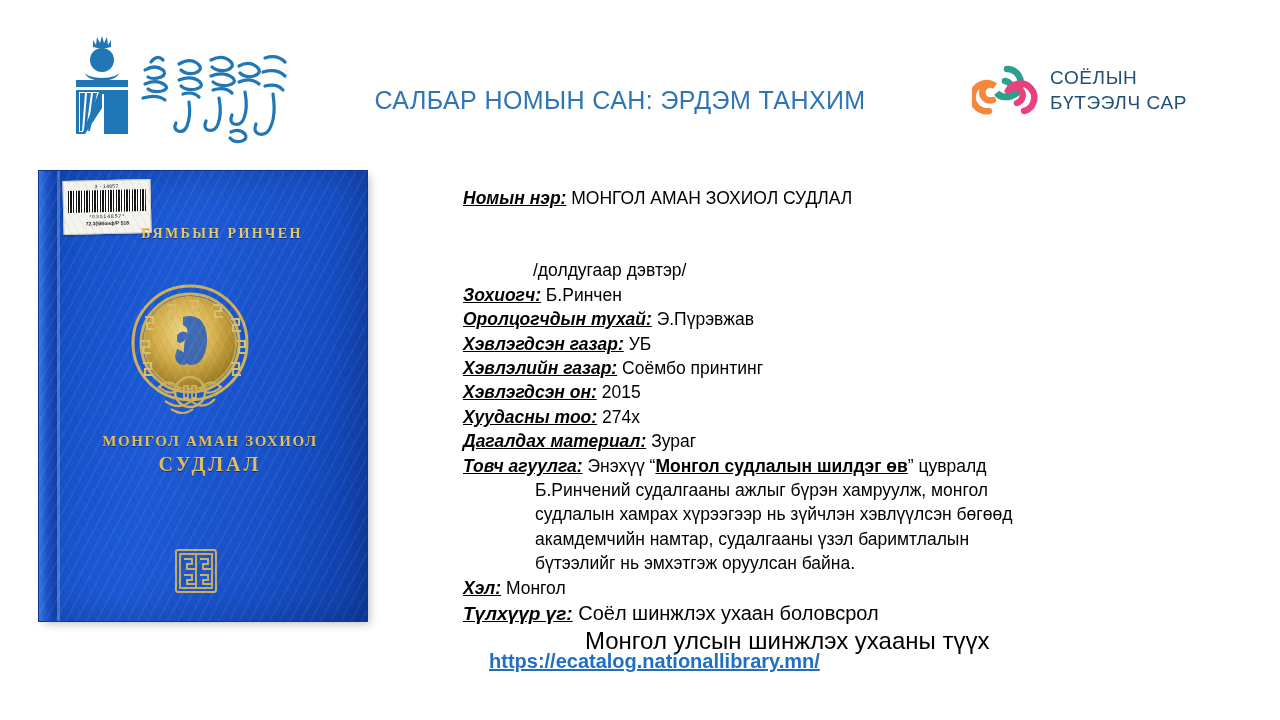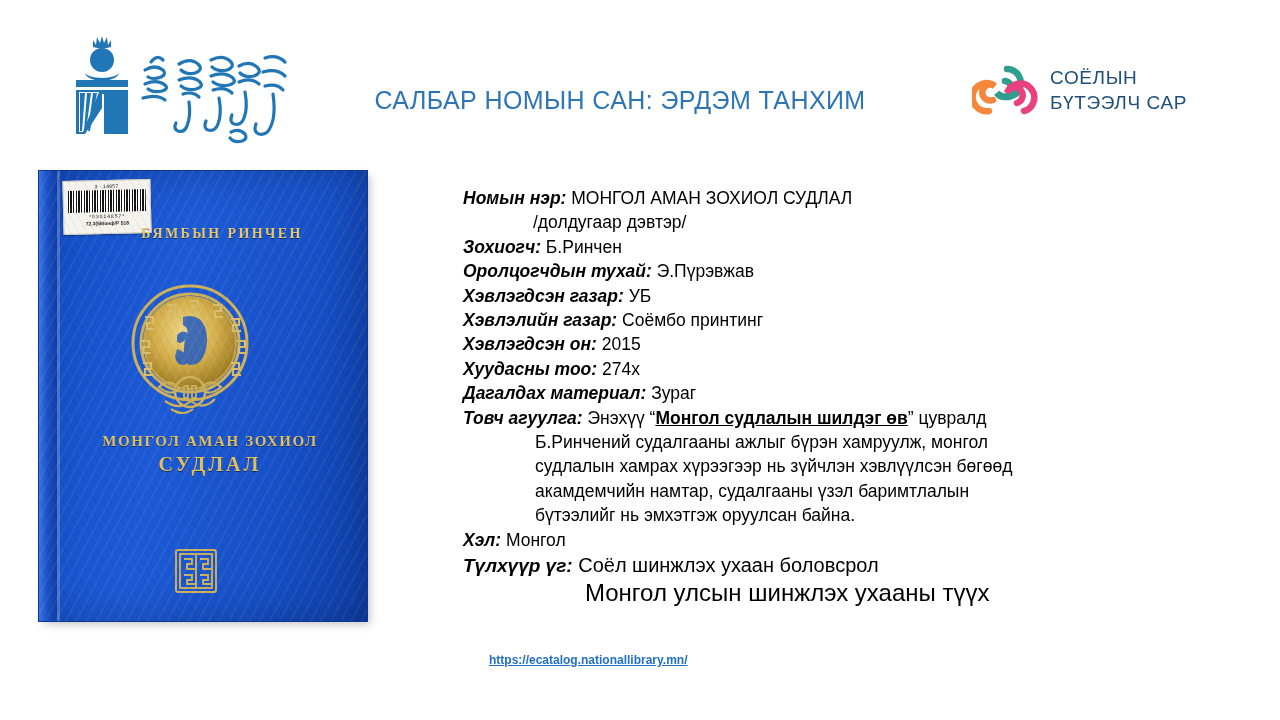--- a/index.html
+++ b/index.html
@@ -91,33 +91,33 @@
     position:absolute;left:50%;top:376px;margin-left:-7px;
     transform:translateX(-50%);width:46px;height:48px;
   }
 
   
   .record{
     position:absolute;left:463px;top:186px;width:620px;
     font-size:17.5px;line-height:24.4px;color:#000;
   }
   .rec-line{white-space:nowrap;}
-  .lbl{font-weight:bold;font-style:italic;}
+  .lbl{font-weight:bold;font-style:italic;text-decoration:underline;}
   .val{font-weight:normal;font-style:normal;}
-  .indent-title{padding-left:70px;}
+  .indent-title{padding-left:70px;margin-top:48px;}
   .indent-body{padding-left:72px;white-space:nowrap;}
   .underline-b{font-weight:bold;text-decoration:underline;font-style:normal;}
   .kw{font-size:20px;line-height:27px;}
   .kw .lbl{font-size:19px;}
   .kw-2{padding-left:122px;font-size:24px;line-height:27px;}
 
   
   .footer{position:absolute;left:489px;top:650px;width:420px;}
   .footer .f1{font-size:15px;font-weight:bold;color:#000;letter-spacing:.2px;}
-  .footer .f2{font-size:12px;font-weight:bold;color:#1F6FC4;text-decoration:underline;margin-top:20px;}
+  .footer .f2{font-size:20px;font-weight:bold;color:#1F6FC4;text-decoration:underline;margin-top:20px;}
 </style>
 </head>
 <body>
 
 <div class="header">
 
   <div class="nl-logo">
     <svg class="nl-emblem" viewBox="0 0 78 112">
       <g fill="#2176B6">
         <path d="M39 6 L41 13 L44 7 L45 15 L48 10 L48 17 L39 19 L30 17 L30 10 L33 15 L34 7 L37 13 Z"></path>

